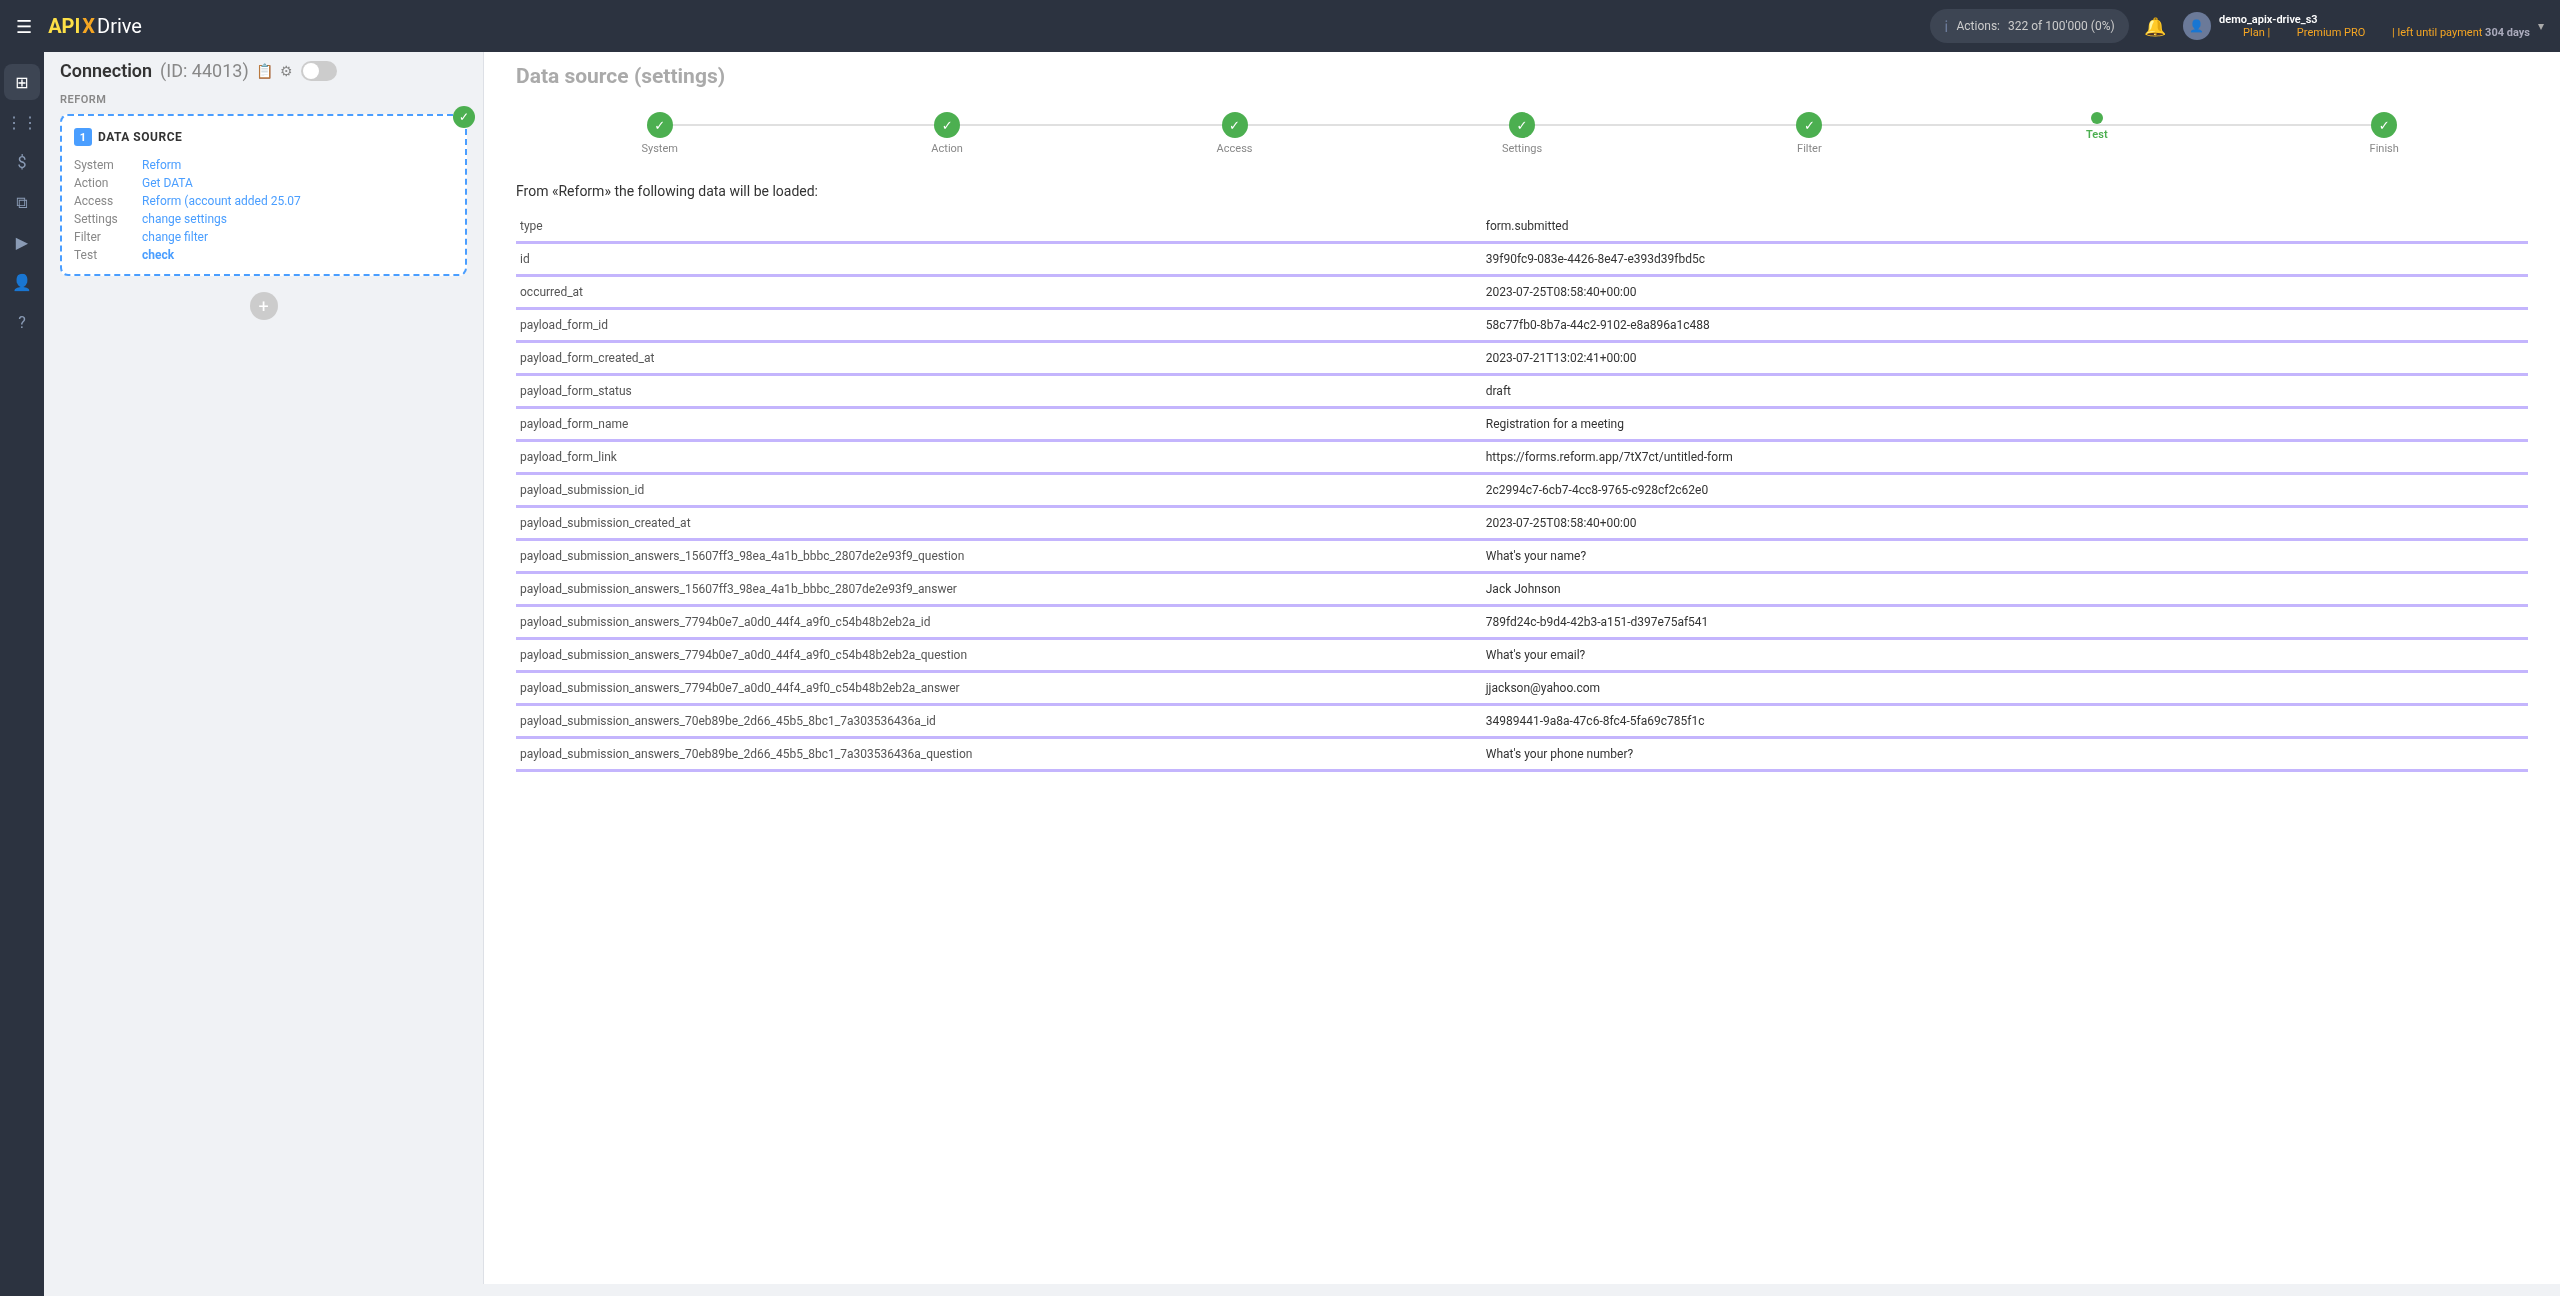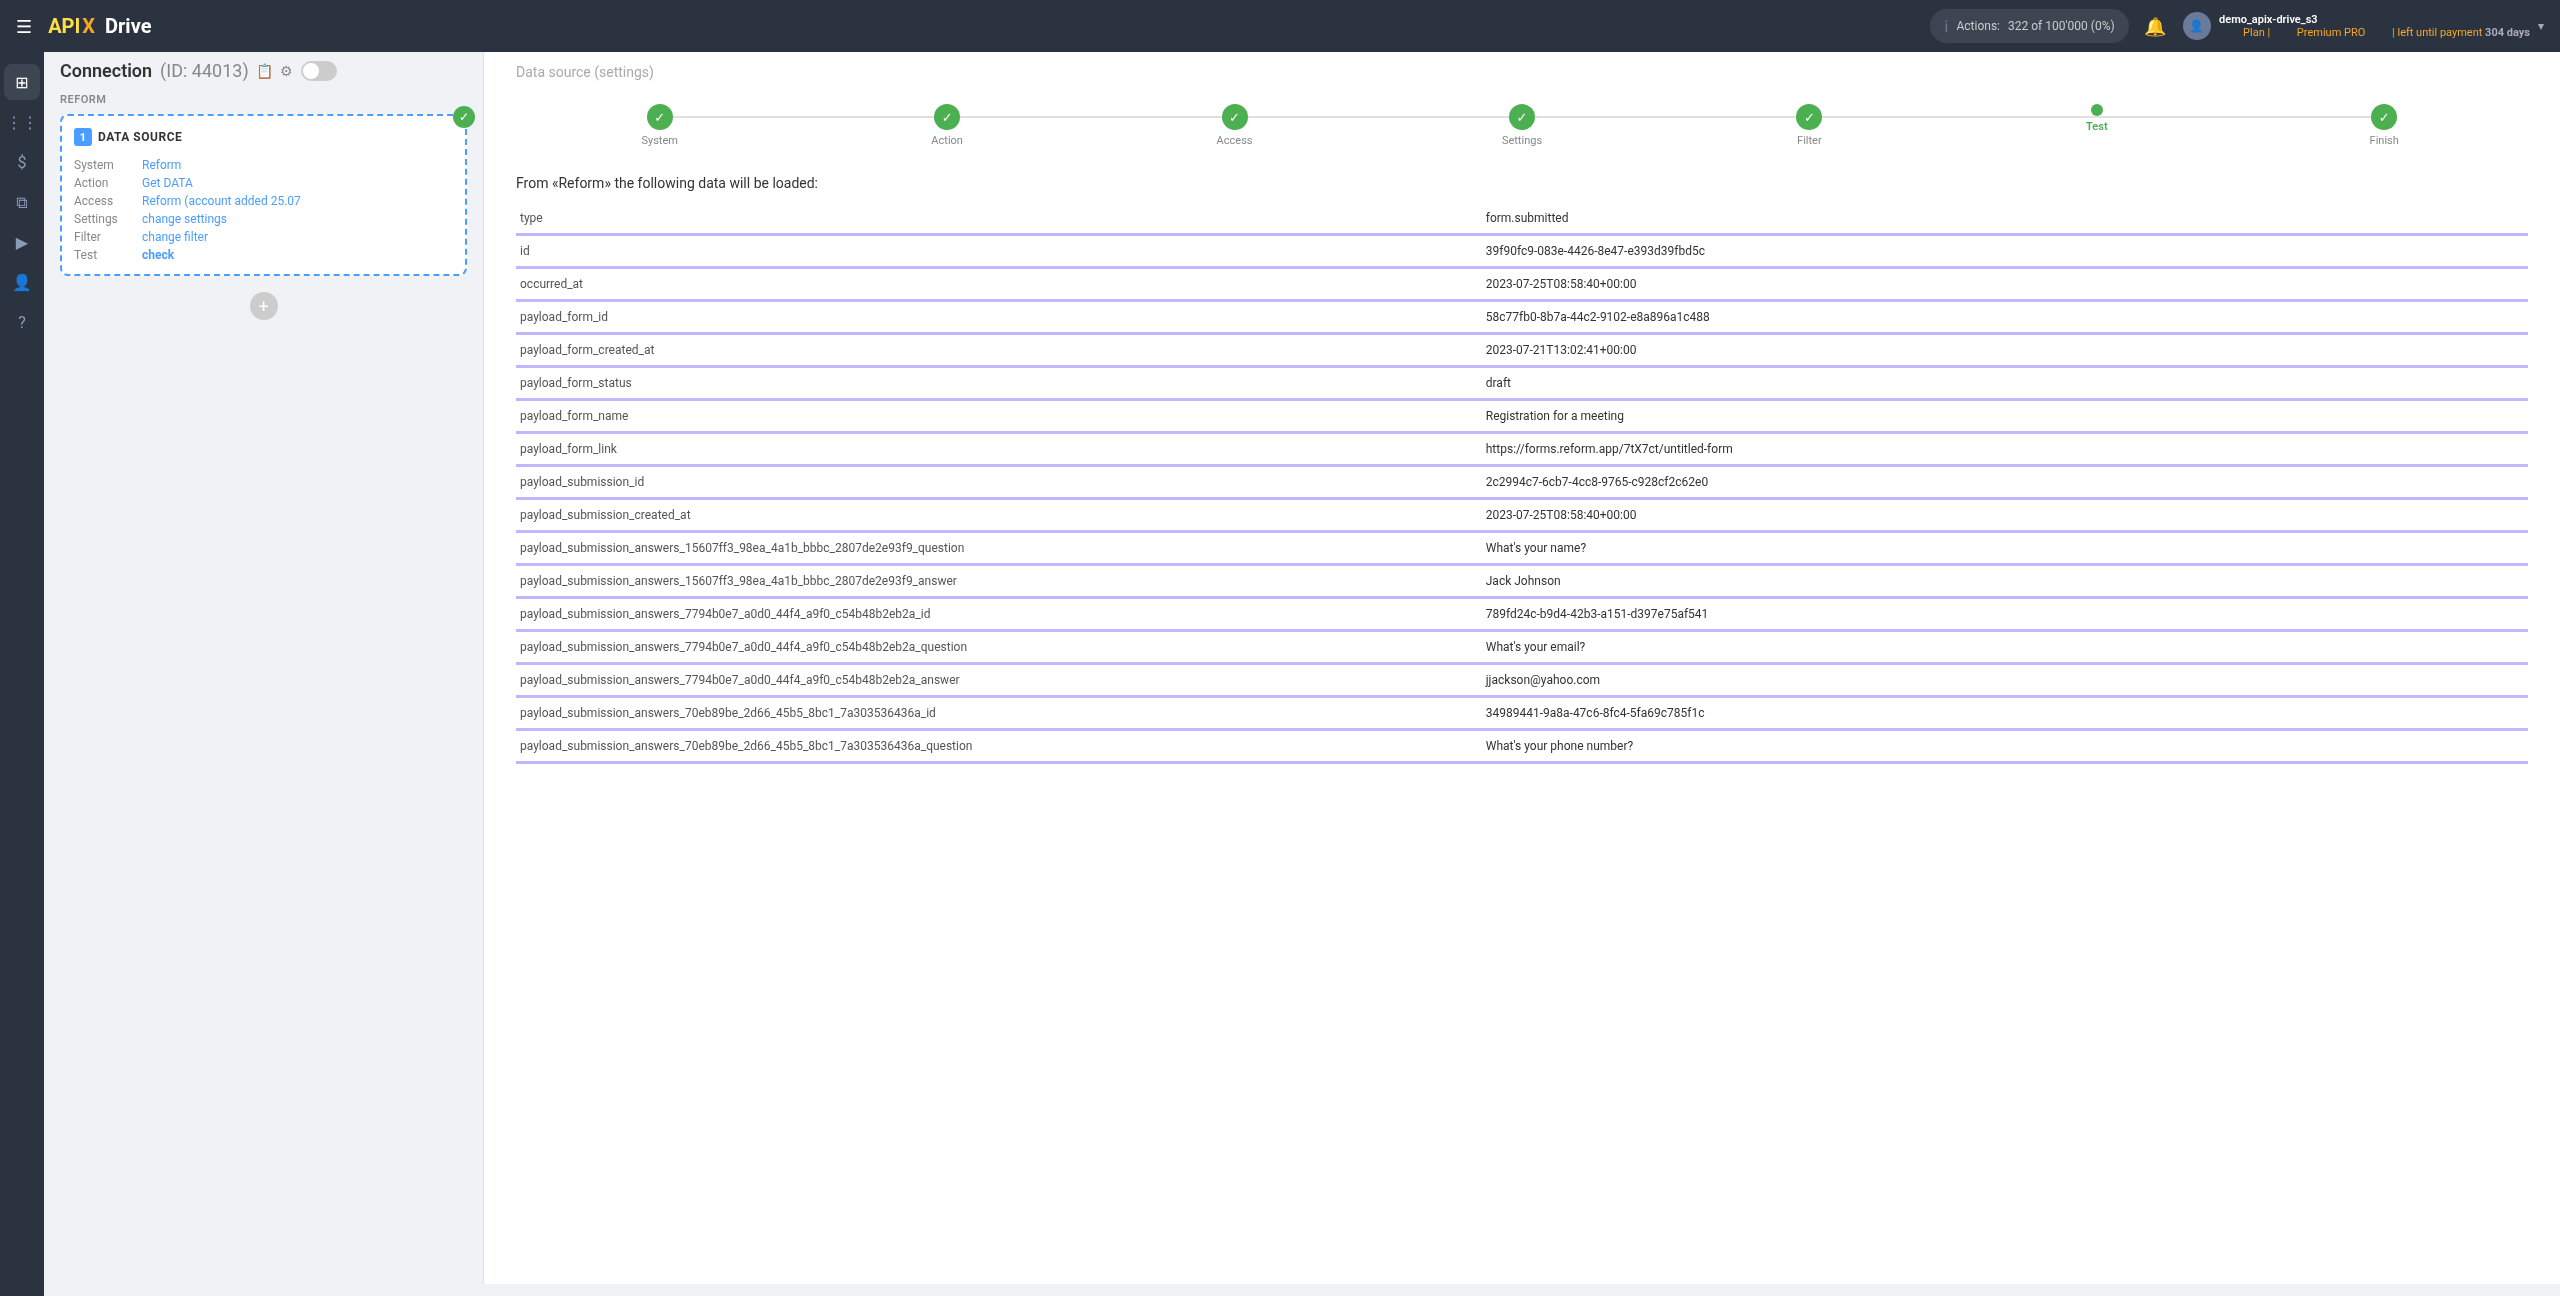--- a/index.html
+++ b/index.html
@@ -14,21 +14,21 @@
       padding: 0 16px;
       position: fixed;
       top: 0; left: 0; right: 0;
       z-index: 100;
       gap: 16px;
     }
     .navbar-menu-icon { color: #fff; cursor: pointer; font-size: 18px; }
     .navbar-logo { display: flex; align-items: center; gap: 2px; }
     .logo-api { color: #fde047; font-size: 20px; font-weight: 700; }
     .logo-x { color: #f5a623; font-size: 20px; font-weight: 700; }
-    .logo-drive { color: #fff; font-size: 20px; font-weight: 700; margin-left: 8px; }
+    .logo-drive { color: #fff; font-size: 20px; font-weight: 400; }
     .navbar-spacer { flex: 1; }
     .navbar-actions {
       background: #3d4553;
       border-radius: 20px;
       padding: 6px 14px;
       display: flex;
       align-items: center;
       gap: 8px;
       color: #ccc;
       font-size: 12px;
@@ -192,21 +192,21 @@
     .right-panel {
       flex: 1;
       background: #fff;
       padding: 24px 32px;
       overflow-y: auto;
     }
 
     .page-header {
       margin-bottom: 24px;
     }
-    .page-title { font-size: 14px; font-weight: 400; color: #333; }
+    .page-title { font-size: 21px; font-weight: 700; color: #333; }
     .page-title span { color: #aaa; }
 
     
     .steps {
       display: flex;
       align-items: flex-start;
       gap: 0;
       margin-bottom: 28px;
     }
     .step {

